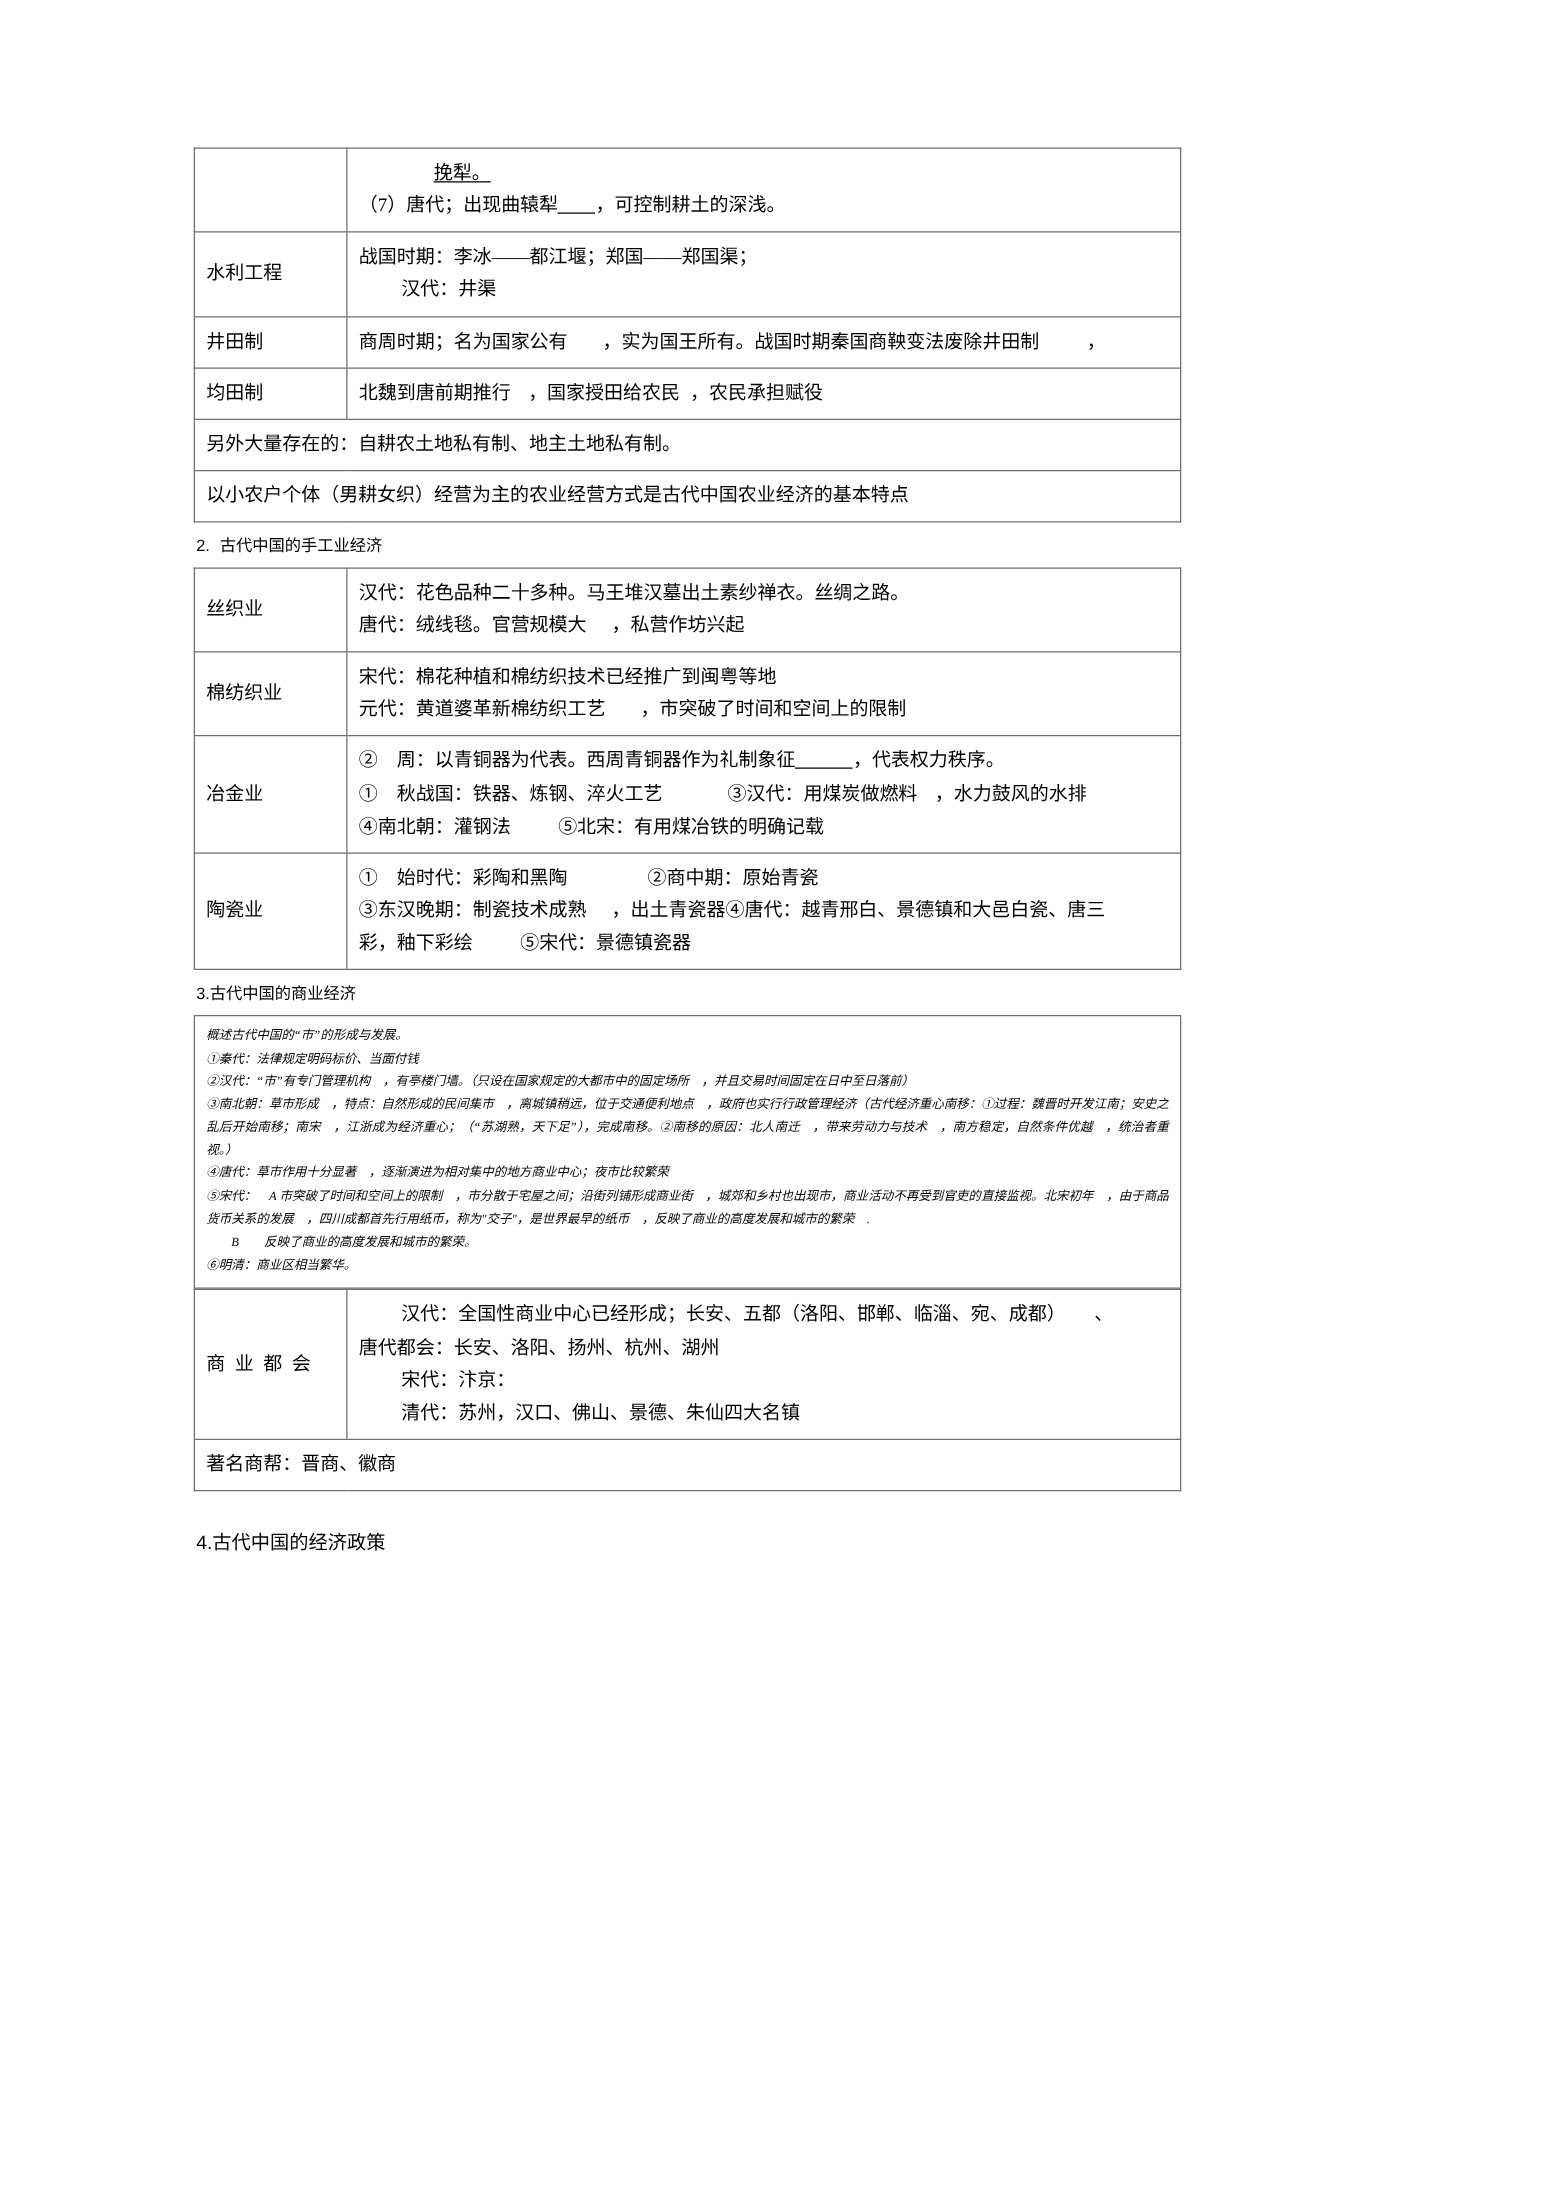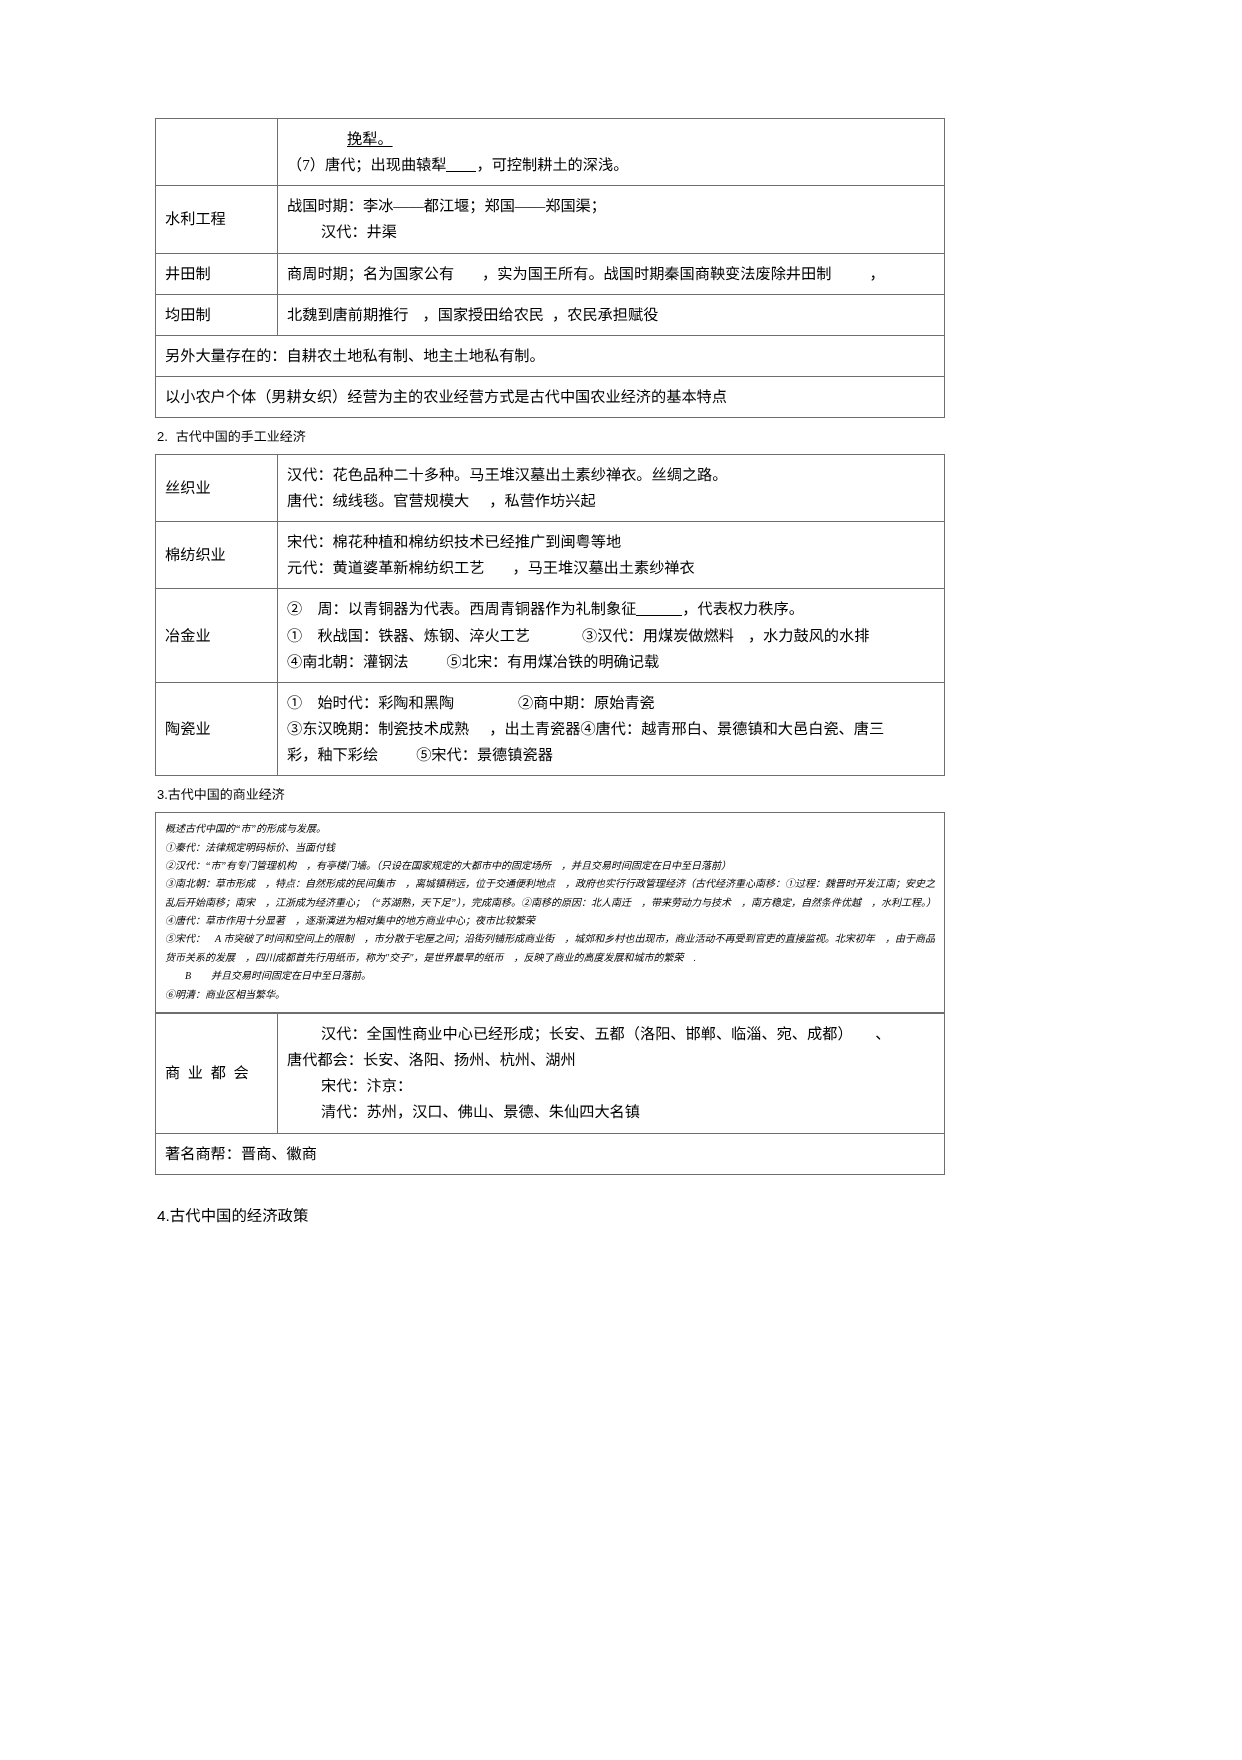--- a/index.html
+++ b/index.html
@@ -195,21 +195,21 @@
             <span class="ln">汉代：花色品种二十多种。马王堆汉墓出土素纱禅衣。丝绸之路。</span>
             <span class="ln"><span>唐代：绒线毯。官营规模大</span><span class="sp sp20"></span><span>，私营作坊兴起</span></span>
           </td>
         </tr>
         <tr>
           <td class="label-col">
             <span>棉纺织业</span>
           </td>
           <td class="body-col">
             <span class="ln">宋代：棉花种植和棉纺织技术已经推广到闽粤等地</span>
-            <span class="ln"><span>元代：黄道婆革新棉纺织工艺</span><span class="sp sp28"></span><span>，马王堆汉墓出土素纱禅衣</span></span>
+            <span class="ln"><span>元代：黄道婆革新棉纺织工艺</span><span class="sp sp28"></span><span>，市突破了时间和空间上的限制</span></span>
           </td>
         </tr>
         <tr>
           <td class="label-col">
             <span>冶金业</span>
           </td>
           <td class="body-col">
             <span class="ln"><span>②　周：以青铜器为代表。西周青铜器作为礼制象征</span><span class="ul-blank w46"></span><span>，代表权力秩序。</span></span>
             <span class="ln"><span>①　秋战国：铁器、炼钢、淬火工艺</span><span class="sp sp52"></span><span>③汉代：用煤炭做燃料</span><span class="sp sp14"></span><span>，水力鼓风的水排</span></span>
             <span class="ln"><span>④南北朝：灌钢法</span><span class="sp sp38"></span><span>⑤北宋：有用煤冶铁的明确记载</span></span>
@@ -229,24 +229,24 @@
     </table>
 
     <div class="section-heading">
       <span class="hnum">3.</span><span class="htxt">古代中国的商业经济</span>
     </div>
 
     <div class="blockbox">
       <p>概述古代中国的“市”的形成与发展。</p>
       <p>①秦代：法律规定明码标价、当面付钱</p>
       <p>②汉代：“市”有专门管理机构　，有亭楼门墙。（只设在国家规定的大都市中的固定场所　，并且交易时间固定在日中至日落前）</p>
-      <p>③南北朝：草市形成　，特点：自然形成的民间集市　，离城镇稍远，位于交通便利地点　，政府也实行行政管理经济（古代经济重心南移：①过程：魏晋时开发江南；安史之乱后开始南移；南宋　，江浙成为经济重心；（“苏湖熟，天下足”），完成南移。②南移的原因：北人南迁　，带来劳动力与技术　，南方稳定，自然条件优越　，水利工程。）</p>
+      <p>③南北朝：草市形成　，特点：自然形成的民间集市　，离城镇稍远，位于交通便利地点　，政府也实行行政管理经济（古代经济重心南移：①过程：魏晋时开发江南；安史之乱后开始南移；南宋　，江浙成为经济重心；（“苏湖熟，天下足”），完成南移。②南移的原因：北人南迁　，带来劳动力与技术　，南方稳定，自然条件优越　，统治者重视。）</p>
       <p>④唐代：草市作用十分显著　，逐渐演进为相对集中的地方商业中心；夜市比较繁荣</p>
       <p>⑤宋代：　A 市突破了时间和空间上的限制　，市分散于宅屋之间；沿街列铺形成商业街　，城郊和乡村也出现市，商业活动不再受到官吏的直接监视。北宋初年　，由于商品货币关系的发展　，四川成都首先行用纸币，称为"交子"，是世界最早的纸币　，反映了商业的高度发展和城市的繁荣　.</p>
-      <p>　　B　　并且交易时间固定在日中至日落前。</p>
+      <p>　　B　　反映了商业的高度发展和城市的繁荣。</p>
       <p>⑥明清：商业区相当繁华。</p>
     </div>
 
     <table class="doc-table tablestack">
       <tbody>
         <tr>
           <td class="label-col city-label">
             <span class="spread">商 业 都 会</span>
           </td>
           <td class="body-col">

